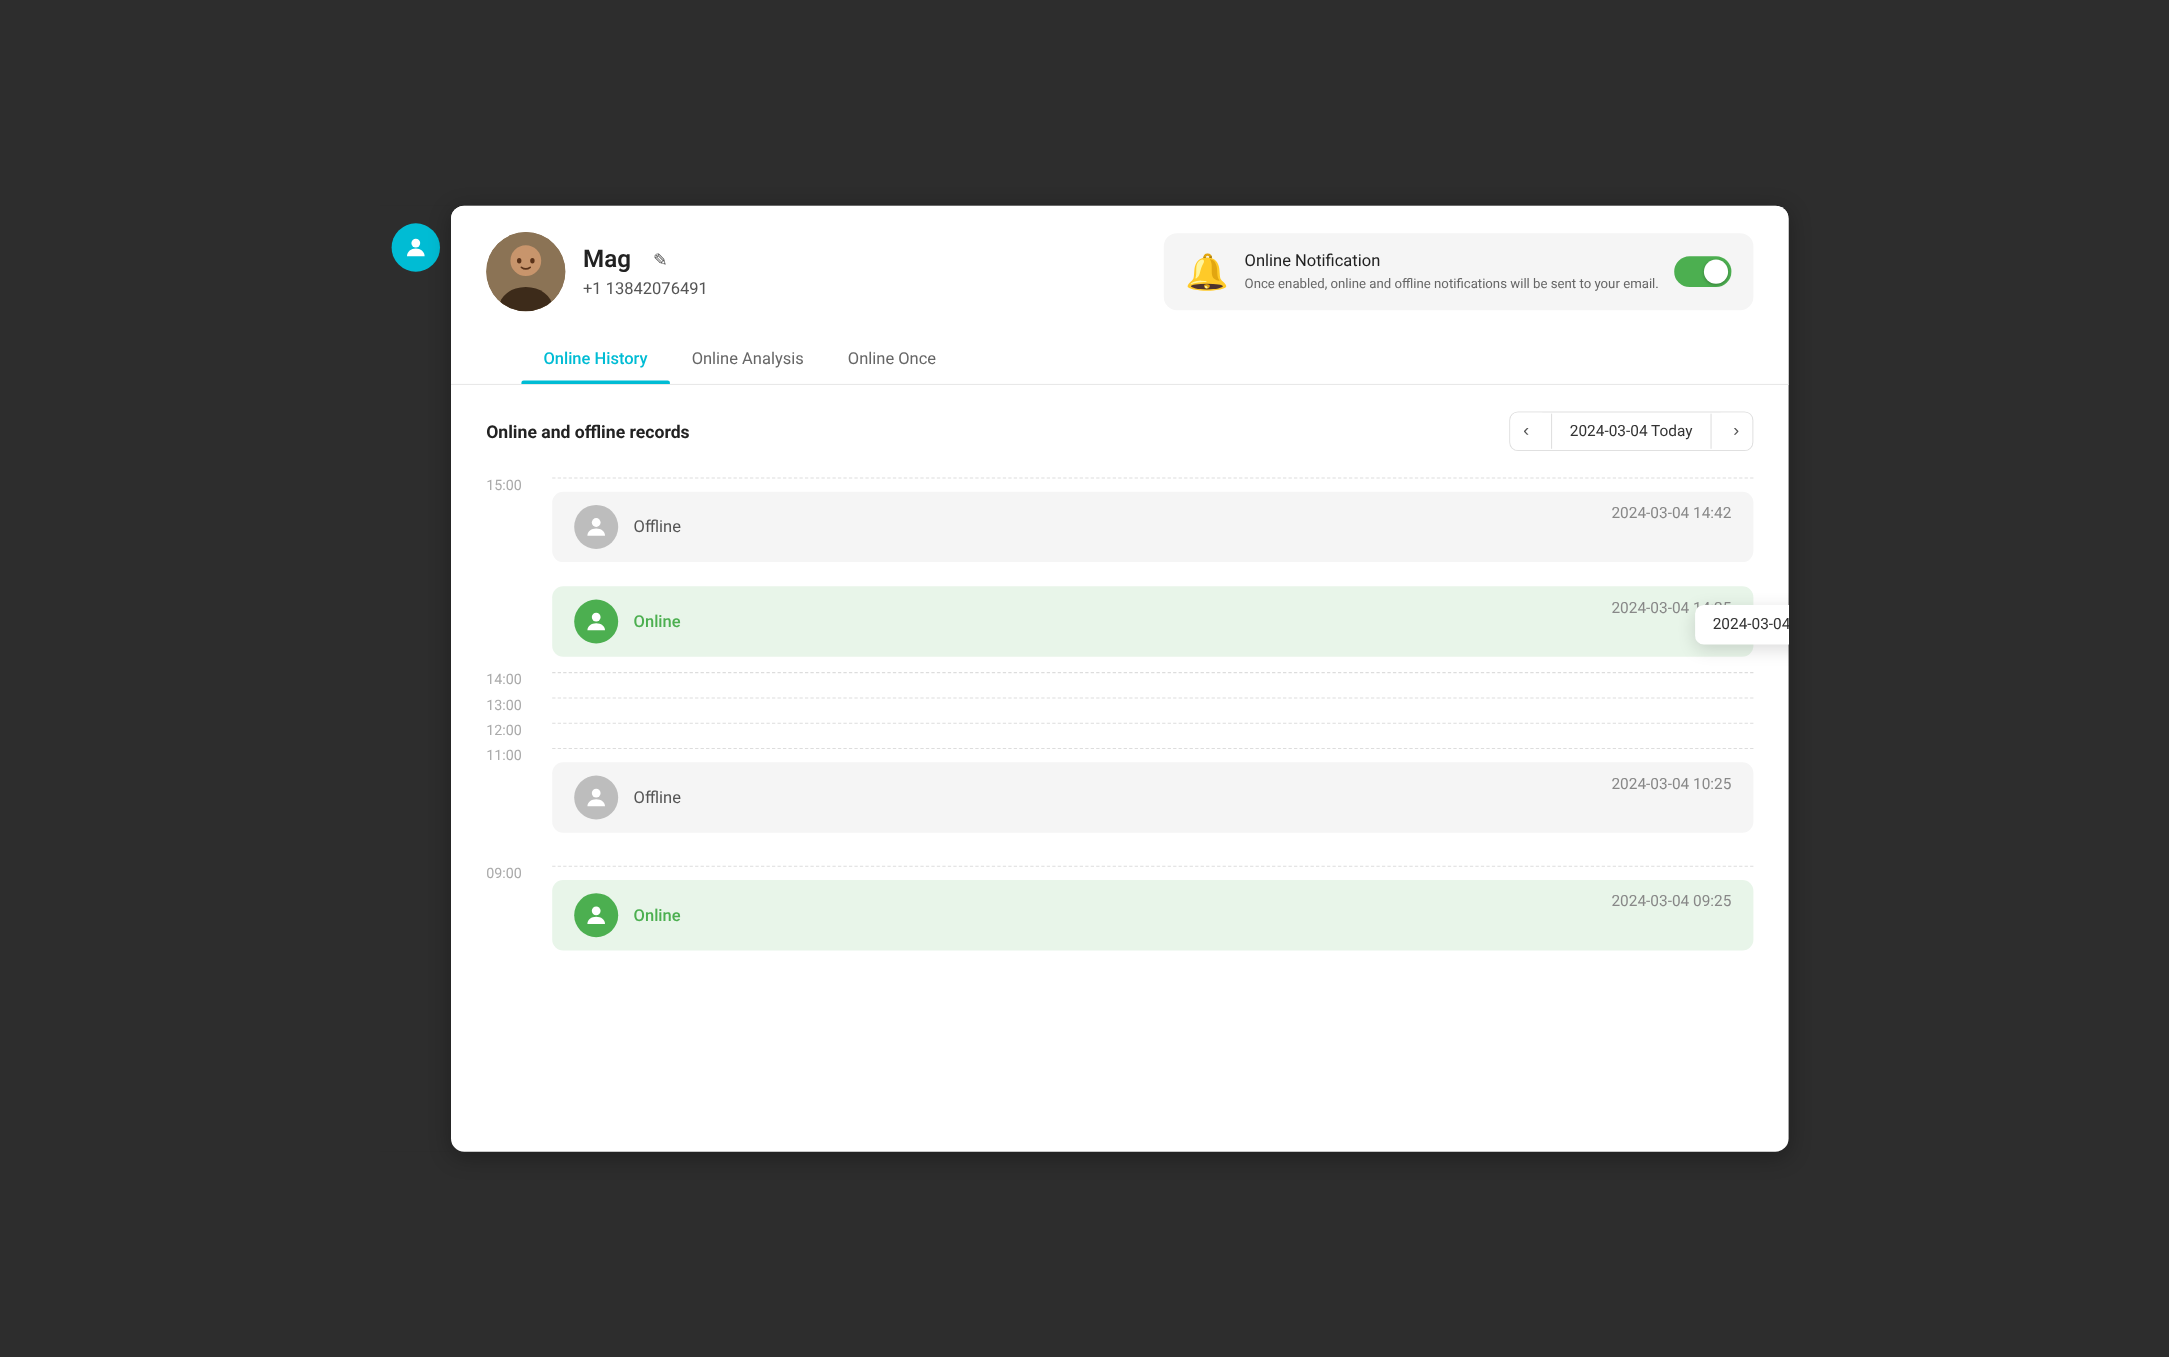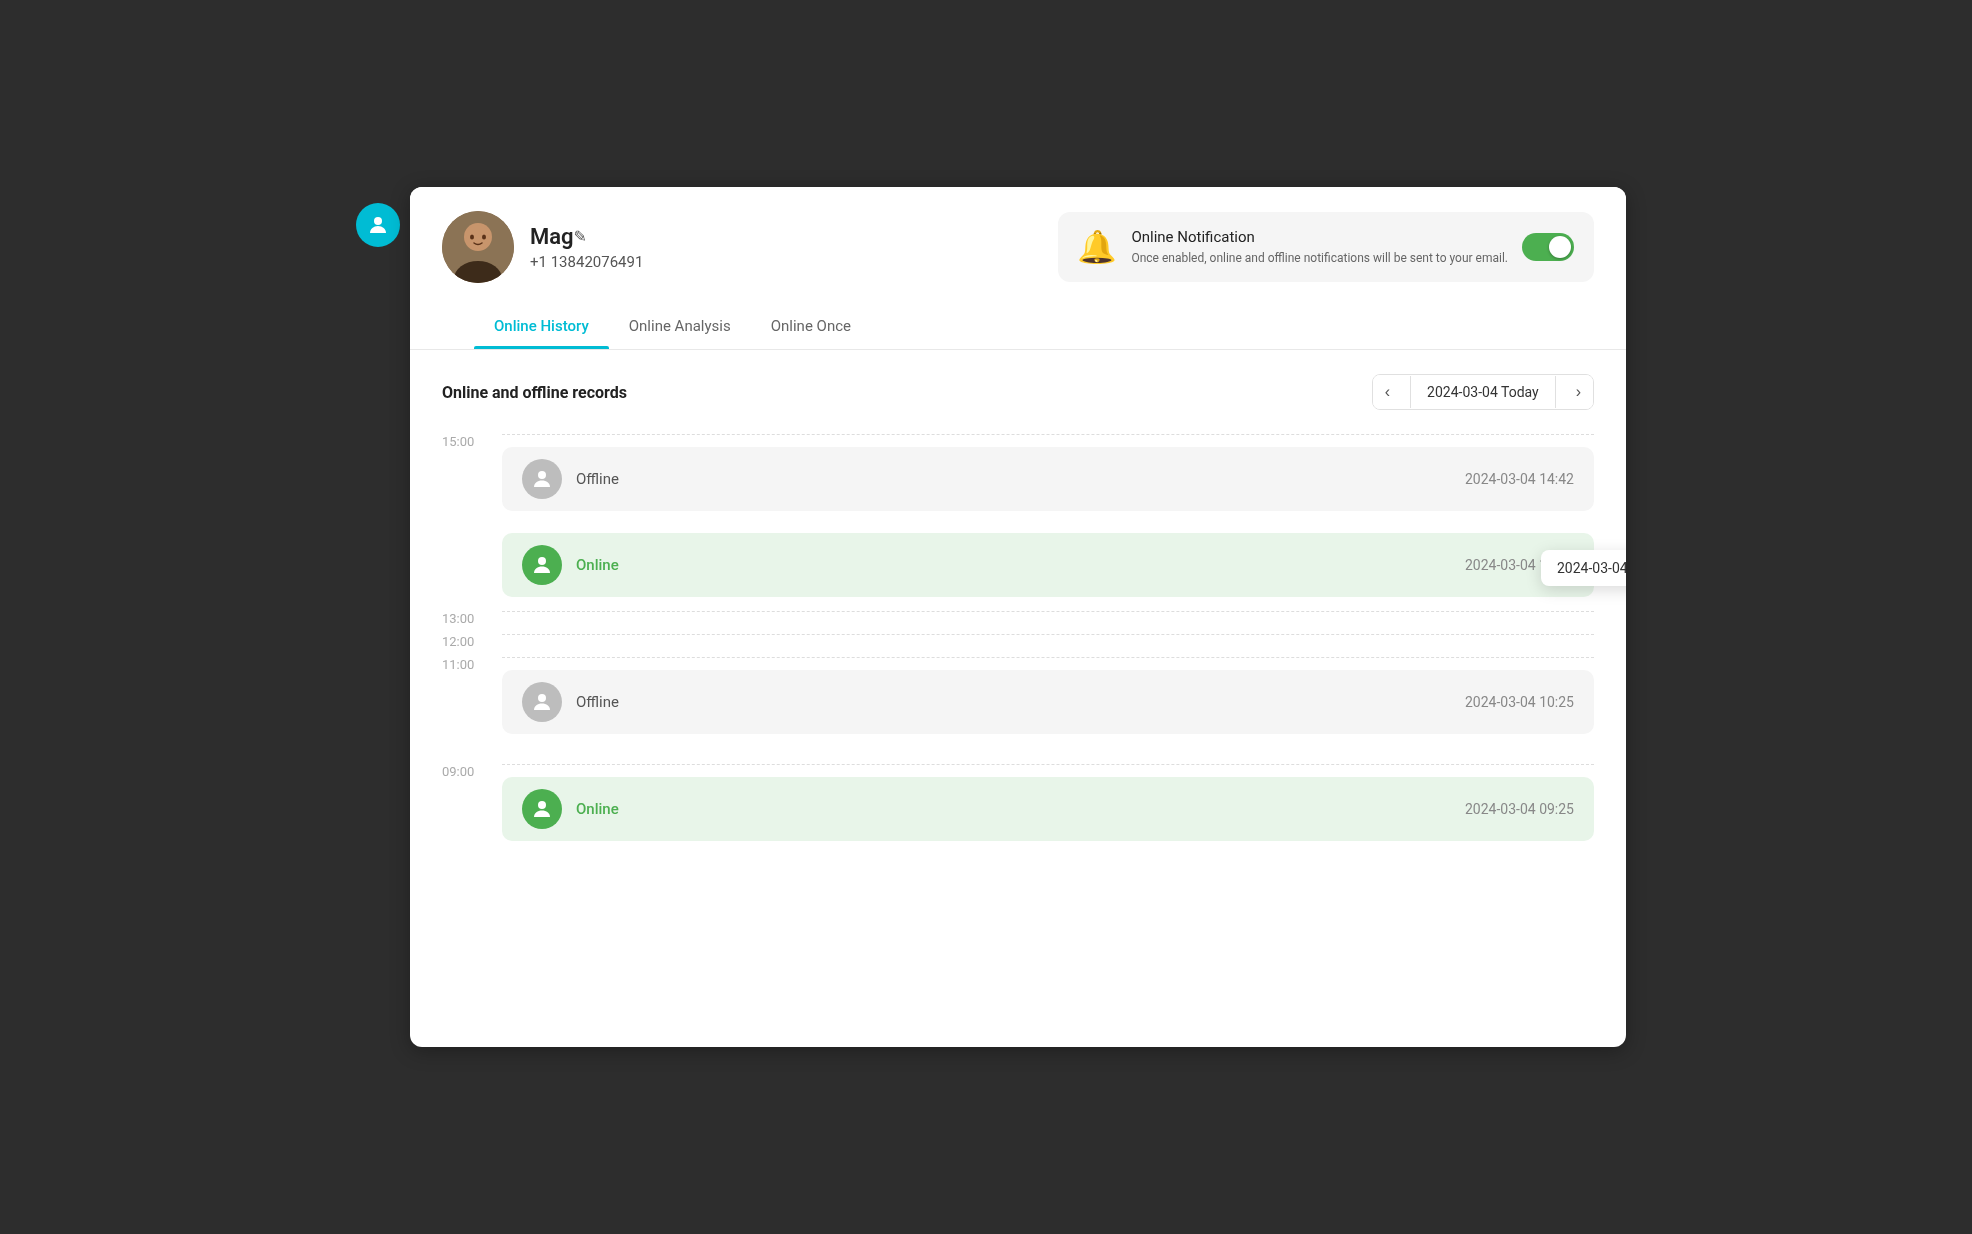--- a/index.html
+++ b/index.html
@@ -75,21 +75,21 @@
       flex-shrink: 0;
     }
     .user-details {
       display: flex;
       flex-direction: column;
       gap: 4px;
     }
     .user-name-row {
       display: flex;
       align-items: center;
-      gap: 0;
+      gap: 20px;
     }
     .user-name {
       font-size: 22px;
       font-weight: 600;
       color: #222;
     }
     .edit-icon {
       color: #555;
       font-size: 16px;
       cursor: pointer;
@@ -237,21 +237,20 @@
     }
     .timeline-line-area {
       flex: 1;
     }
     .h-line {
       border-top: 1px dashed #ddd;
       margin: 8px 0 12px 0;
     }
     .record-card {
       display: flex;
-      align-items: center;
       justify-content: space-between;
       padding: 12px 20px;
       border-radius: 10px;
       margin-bottom: 6px;
     }
     .record-card.offline {
       background: #f5f5f5;
     }
     .record-card.online {
       background: #e8f5e9;
@@ -417,20 +416,26 @@
                 </div>
                 <span class="record-status online">Online</span>
               </div>
               <span class="record-time">2024-03-04  14:25</span>
             </div>
 
             <div class="online-popover">2024-03-04  14:25</div>
           </div>
         </div>
 
+        <div class="time-row">
+          <span class="time-label">14:00</span>
+          <div class="timeline-line-area">
+            <div class="h-line"></div>
+          </div>
+        </div>
 
         <div class="time-row">
           <span class="time-label">13:00</span>
           <div class="timeline-line-area">
             <div class="h-line"></div>
           </div>
         </div>
 
         <div class="time-row">
           <span class="time-label">12:00</span>

